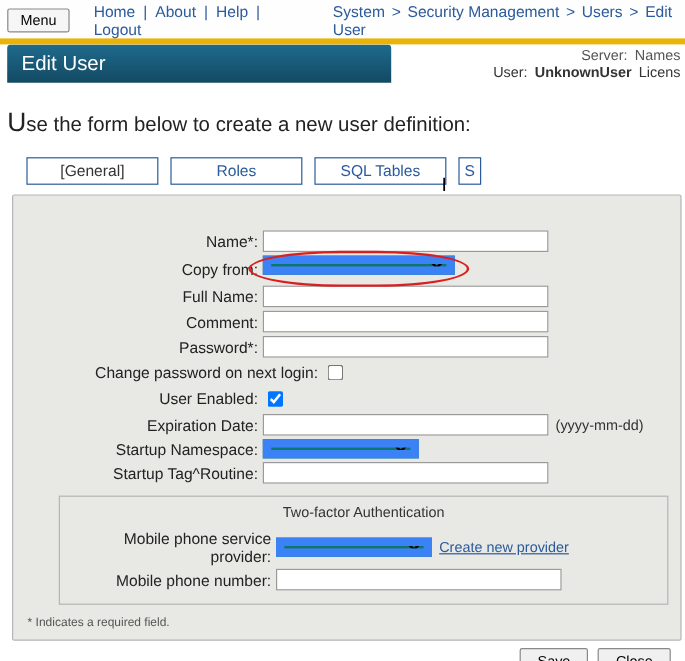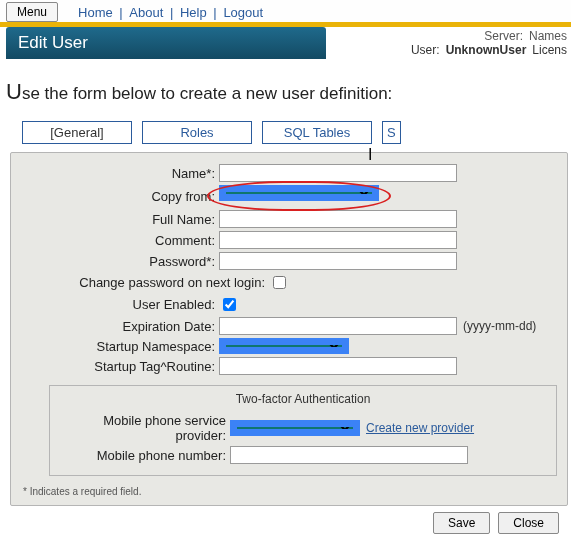--- a/index.html
+++ b/index.html
@@ -105,21 +105,21 @@
     font-weight: normal;
     color: #333;
     border-color: #2b5b9c;
   }
   .tab.trunc { min-width: 18px; padding: 3px 4px; }
 
   .form-panel {
     border: 1px solid #b5b5b5;
     background: #e8e8e4;
     margin: 8px 3px 4px 10px;
-    padding: 8px 8px 8px 8px;
+    padding: 26px 8px 8px 8px;
     border-radius: 2px;
   }
   .cursor-caret {
     position: absolute;
     left: 368px;
     top: 146px;
     font-size: 16px;
     color: #000;
     pointer-events: none;
   }
@@ -215,20 +215,29 @@
     <button class="menu-btn">Menu</button>
     <span class="nav-links">
       <a href="#">Home</a>
       <span class="nav-sep">|</span>
       <a href="#">About</a>
       <span class="nav-sep">|</span>
       <a href="#">Help</a>
       <span class="nav-sep">|</span>
       <a href="#">Logout</a>
     </span>
+    <span class="breadcrumb">
+      <a href="#">System</a>
+      <span class="sep">&gt;</span>
+      <a href="#">Security Management</a>
+      <span class="sep">&gt;</span>
+      <a href="#">Users</a>
+      <span class="sep">&gt;</span>
+      <a href="#">Edit User</a>
+    </span>
   </div>
 
   <div class="server-row">
     <span class="lbl">Server:</span>
     <span class="lbl">Names</span>
   </div>
   <div class="user-row">
     <span class="lbl">User:</span>
     <span class="val">UnknownUser</span>
     <span class="lbl">Licens</span>

